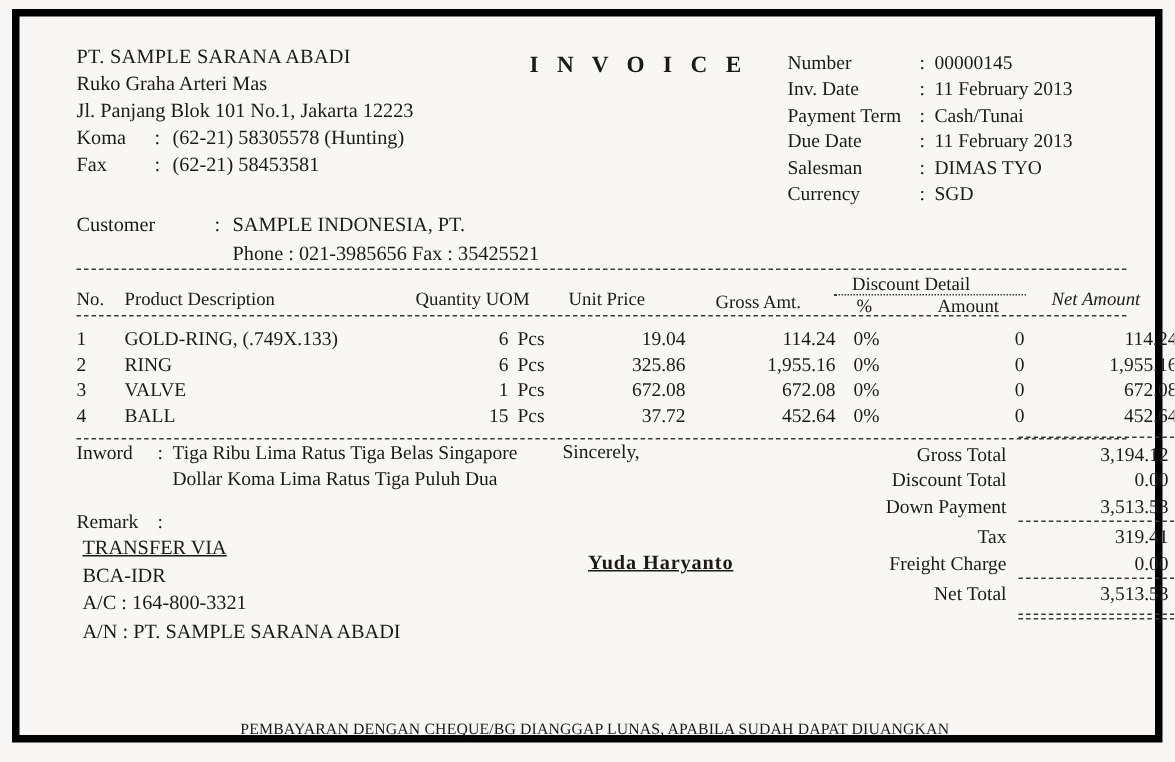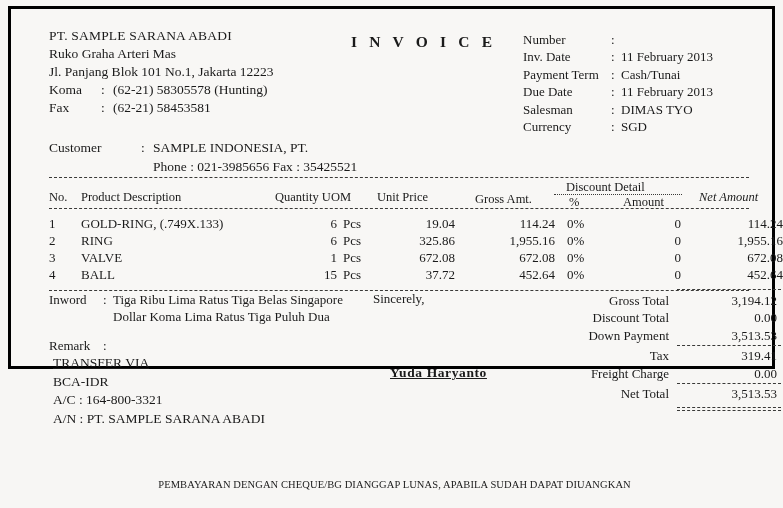--- a/index.html
+++ b/index.html
@@ -17,22 +17,22 @@
     height: 508px;
     background: #f7f6f4;
     box-sizing: border-box;
     overflow: hidden;
   }
   #sheet {
     position: absolute;
     left: 8px;
     top: 6px;
     width: 767px;
-    height: 363px;
-    border: 3px solid #000000;
+    height: 489px;
+    border: 5px solid #000000;
     background: #f8f7f5;
     box-sizing: border-box;
   }
 
   .abs { position: absolute; }
 
   
   .company-block { left: 38px; top: 18px; width: 320px; }
   .company-name  { font-size: 13.5px; letter-spacing: .2px; line-height: 18px; }
   .company-line  { font-size: 13.5px; line-height: 18px; }
@@ -145,20 +145,21 @@
         <span class="v">(62-21) 58453581</span>
       </div>
     </div>
 
     <div class="abs invoice-title">I N V O I C E</div>
 
     <div class="abs meta-block">
       <div class="meta-row">
         <span class="k">Number</span>
         <span class="c">:</span>
+        <span class="v">00000145</span>
       </div>
       <div class="meta-row">
         <span class="k">Inv. Date</span>
         <span class="c">:</span>
         <span class="v">11 February 2013</span>
       </div>
       <div class="meta-row">
         <span class="k">Payment Term</span>
         <span class="c">:</span>
         <span class="v">Cash/Tunai</span>

